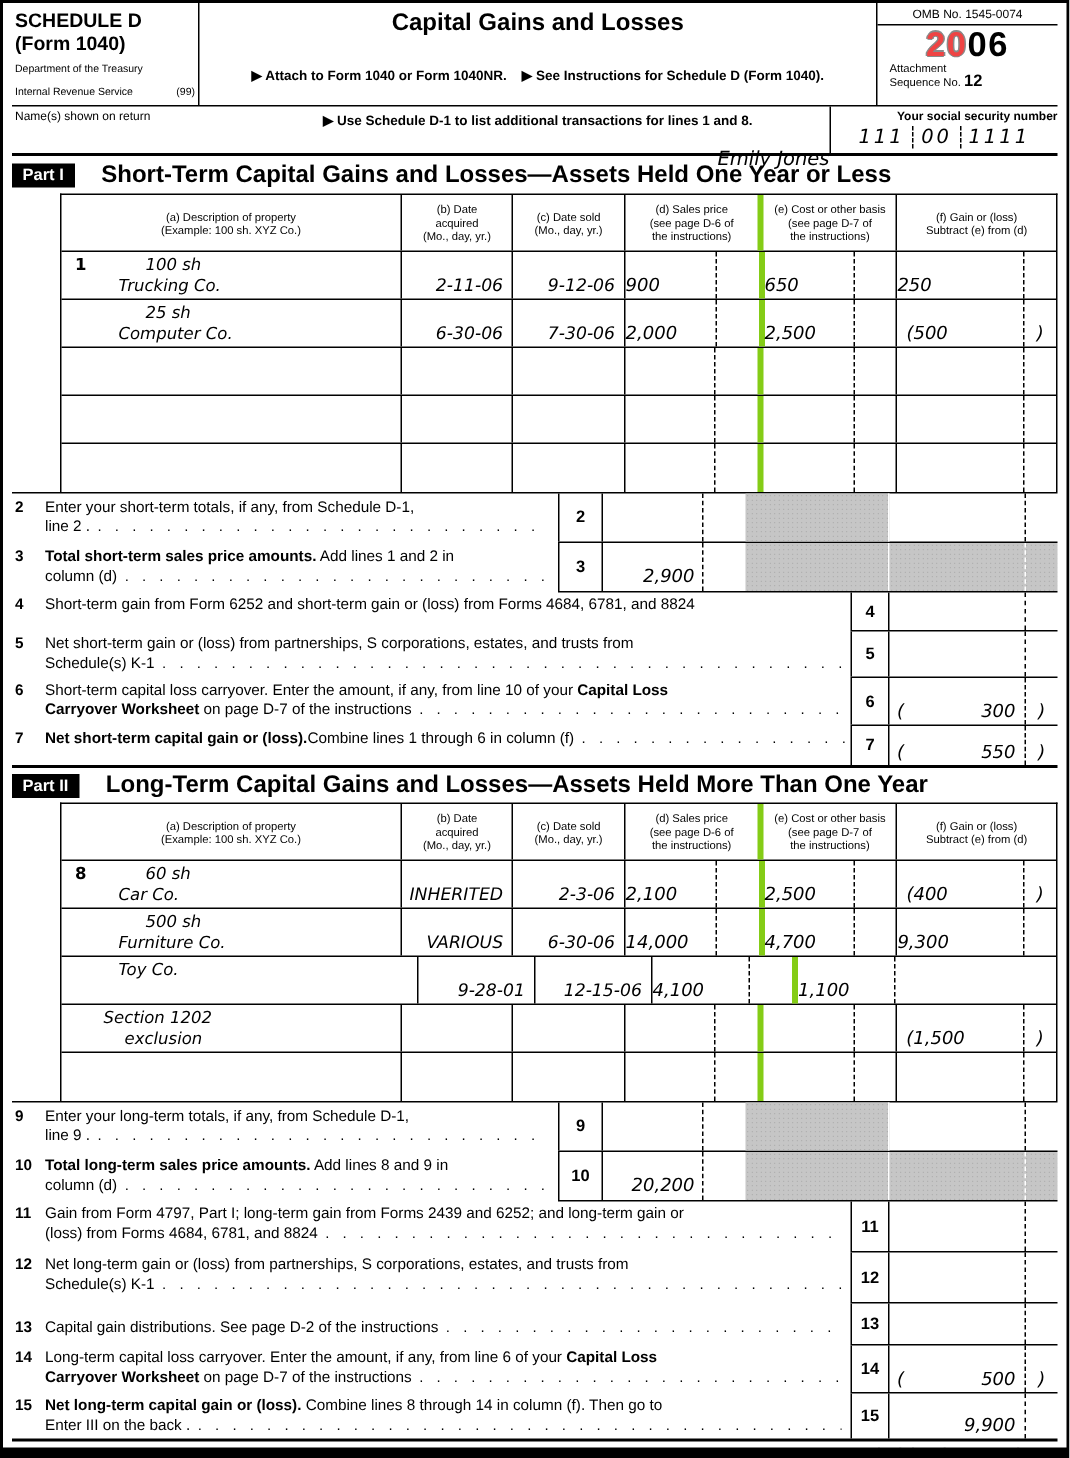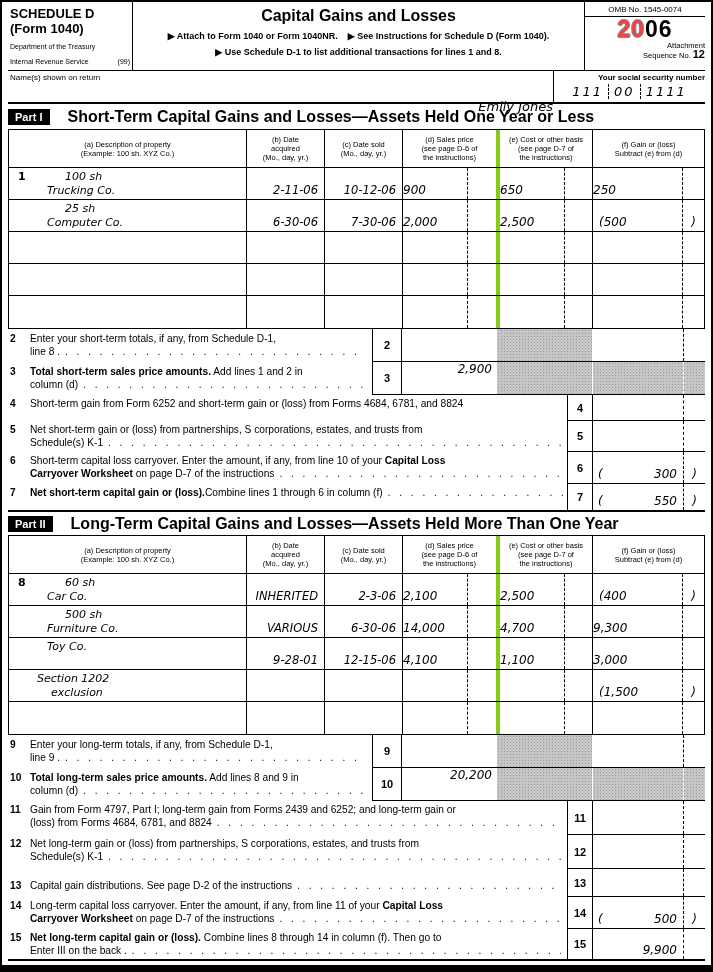--- a/index.html
+++ b/index.html
@@ -11,45 +11,45 @@
   .gray { background-color:#c6c6c6; background-image:radial-gradient(#9d9d9d 22%, rgba(0,0,0,0) 23%); background-size:3px 3px; }
 
   
   .hdr { display:flex; height:69px; border-bottom:1px solid #000; }
   .hdr-left { width:125px; border-right:1px solid #000; padding:4px 2px 0 2px; }
   .hdr-left .sched { font-size:13px; font-weight:bold; line-height:15px; }
   .hdr-left .dept { font-size:7px; line-height:8px; margin-top:7px; }
   .hdr-left .dept .n99 { float:right; }
   .hdr-center { flex:1; text-align:center; padding-top:5px; }
   .hdr-center .title { font-size:16px; font-weight:bold; }
-  .hdr-center .bl { font-size:9px; font-weight:bold; margin-top:6px; }
+  .hdr-center .bl { font-size:9px; font-weight:bold; margin-top:20px; }
   .hdr-right { width:121px; border-left:1px solid #000; text-align:center; }
   .hdr-right .omb { font-size:8px; border-bottom:1px solid #000; padding:3px 0 2px; }
   .hdr-right .year { font-size:23px; font-weight:bold; line-height:24px; letter-spacing:1px; }
   .hdr-right .year .out { color:#ef4444; text-shadow:-1px 0 #8a8a8a, 1px 0 #8a8a8a, 0 -1px #8a8a8a, 0 1px #8a8a8a;margin-top:28px; }
-  .hdr-right .att { font-size:7.5px; text-align:right; padding-left:8px; line-height:9px; }
+  .hdr-right .att { font-size:7.5px; text-align:left; padding-left:8px; line-height:9px; }
   .hdr-right .att .no { font-size:11px; font-weight:bold; }
 
   
   .name-row { display:flex; height:33px; border-bottom:2px solid #000; }
   .nr-left { flex:1; padding:2px 0 0 2px; }
   .nr-left .lbl { font-size:8px; }
   .nr-left .val { text-align:right; font-size:13px; margin-top:17px; }
   .nr-right { width:152px; border-left:1px solid #000; text-align:center; }
   .nr-right .lbl { font-size:8px; font-weight:bold; padding-top:2px;text-align:right; }
   .ssn { display:flex; justify-content:center; align-items:center; margin-top:2px; font-size:13px; letter-spacing:2px; }
   .ssn .sep { width:0; border-left:1px dashed #000; height:15px; margin:0 5px; }
 
   
   .part-band { display:flex; align-items:center; height:25px; }
   .part-chip { background:#000; color:#fff; font-weight:bold; font-size:11px; padding:2px 7px; margin-right:18px; }
   .part-title { font-weight:bold; font-size:16px; }
 
   
-  .tbl { border:1px solid #000; border-bottom:none; }
+  .tbl { border:1px solid #000; border-bottom:none;margin-left:32px; }
   .t-row { display:flex; border-bottom:1px solid #000; position:relative; }
   .t-row.last { border-bottom:none; }
   .ca { width:237px; position:relative; }
   .cb { width:78px; border-left:1px solid #000; }
   .cc { width:78px; border-left:1px solid #000; }
   .cd { width:94px; border-left:1px solid #000; }
   .ce { width:96px; border-left:4px solid #84cc16; }
   .cf { width:112px; border-left:1px solid #000; }
   .th-row { height:38px; }
   .th { font-size:7.5px; text-align:center; display:flex; flex-direction:column; justify-content:center; line-height:9px; }
@@ -68,21 +68,21 @@
   .cd .cents { width:29px; }
   .ce .cents { width:28px; }
   .cf .cents { width:22px; }
   .cents-w { border-left:1px dashed #fff; align-self:stretch; width:22px; }
 
   
   .sumrow { display:flex; }
   .sr-txt { width:364px; padding:3px 8px 0 0; position:relative; }
   .sr-right { display:flex; border-bottom:1px solid #000; width:333px; }
   .numbox { width:30px; border-left:1px solid #000; border-right:1px solid #000; font-weight:bold; font-size:11px; display:flex; align-items:center; justify-content:center; }
-  .sr-d { width:95px; display:flex; align-items:flex-end;flex-direction:column; }
+  .sr-d { width:95px; display:flex; align-items:flex-end; }
   .sr-d .val { flex:1; text-align:right; padding:0 5px 3px 0; }
   .sr-d .cents { width:29px; border-left:1px dashed #000; align-self:stretch; }
   .sr-e { width:96px; border-right:1px solid #fff; }
   .sr-f { width:112px; display:flex; }
   .sr-f .sp { flex:1; }
   .h33 { height:33px; }
 
   
   .boxrow { display:flex; align-items:stretch; }
   .br-txt { width:559px; padding:2px 6px 0 0; position:relative; }
@@ -189,21 +189,21 @@
         </div>
     </div>
 
     <div class="t-row data-row">
       <div class="ca desc hand">
         <span class="rowno" style="font-style:normal">1</span>
         <div class="dl1">100 sh</div>
         <div class="dl2">Trucking Co.</div>
       </div>
       <div class="cb datecell hand">2-11-06</div>
-      <div class="cc datecell hand">10-12-06</div>
+      <div class="cc datecell hand">9-12-06</div>
       <div class="cd amt">
           <span class="val hand">900</span>
           <span class="cents"></span>
         </div>
       <div class="ce amt">
           <span class="val hand">650</span>
           <span class="cents"></span>
         </div>
       <div class="cf amt">
           <span class="val hand">250</span>
@@ -289,21 +289,21 @@
   </div>
   <div style="border-top:1px solid #000"></div>
 
   <div class="sumrow h33">
     <div class="sr-txt">
       <div class="iline">
           <span class="ino">2</span>
           <span>Enter your short-term totals, if any, from Schedule D-1,</span>
         </div>
       <div class="iline ind">
-          <span>line 8 .</span>
+          <span>line 2 .</span>
           <span class="dots">.  .  .  .  .  .  .  .  .  .  .  .  .  .  .  .  .  .  .  .  .  .  .  .  .  .  .  .  .  .  .  .  .  .  .  .  .  .  .  .</span>
         </div>
     </div>
     <div class="sr-right">
       <div class="numbox">2</div>
       <div class="sr-d">
           <span class="val hand"></span>
           <span class="cents"></span>
         </div>
       <div class="sr-e gray"></div>
@@ -510,24 +510,20 @@
       <div class="cb datecell hand">9-28-01</div>
       <div class="cc datecell hand">12-15-06</div>
       <div class="cd amt">
           <span class="val hand">4,100</span>
           <span class="cents"></span>
         </div>
       <div class="ce amt">
           <span class="val hand">1,100</span>
           <span class="cents"></span>
         </div>
-      <div class="cf amt">
-          <span class="val hand">3,000</span>
-          <span class="cents"></span>
-        </div>
     </div>
 
     <div class="t-row data-row">
       <div class="ca desc sec hand">
         <div class="dl1">Section 1202</div>
         <div class="dl2">exclusion</div>
       </div>
       <div class="cb"></div>
       <div class="cc"></div>
       <div class="cd amt">
@@ -673,21 +669,21 @@
           <span class="val hand"></span>
           <span class="cents"></span>
         </div>
     </div>
   </div>
 
   <div class="boxrow" style="height:32px">
     <div class="br-txt">
       <div class="iline">
           <span class="ino">14</span>
-          <span><span>Long-term capital loss carryover. Enter the amount, if any, from line 11 of your </span><span class="b">Capital Loss</span></span>
+          <span><span>Long-term capital loss carryover. Enter the amount, if any, from line 6 of your </span><span class="b">Capital Loss</span></span>
         </div>
       <div class="iline ind">
           <span><span class="b">Carryover Worksheet</span><span> on page D-7 of the instructions</span></span>
           <span class="dots">.  .  .  .  .  .  .  .  .  .  .  .  .  .  .  .  .  .  .  .  .  .  .  .  .  .  .  .  .  .  .  .  .  .  .  .  .  .  .  .</span>
         </div>
     </div>
     <div class="br-right">
       <div class="br-box">14</div>
       <div class="br-amt">
           <span class="po hand">(</span>

